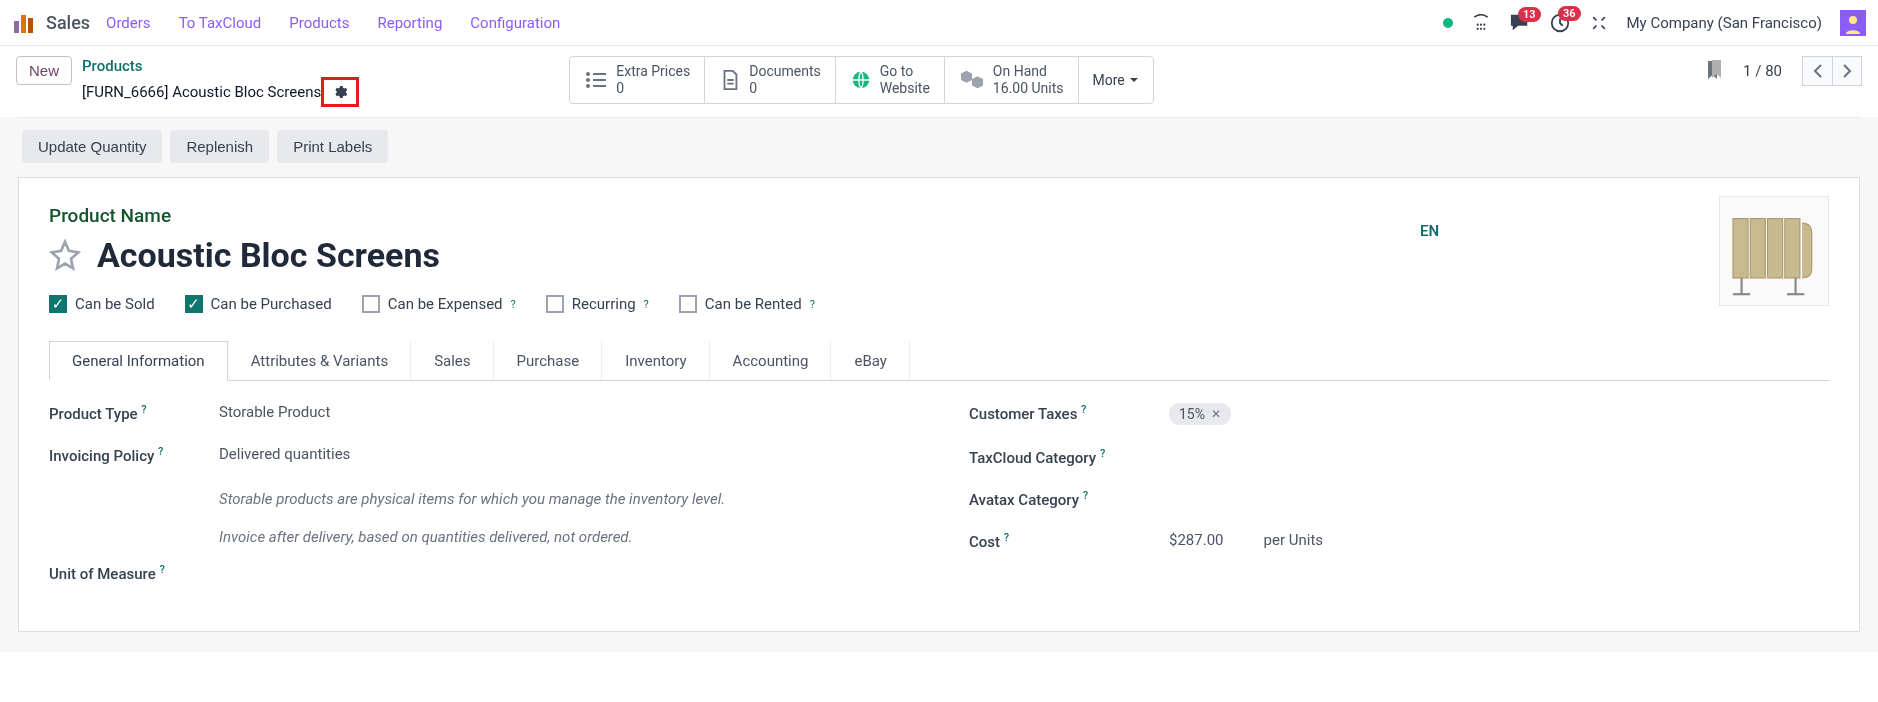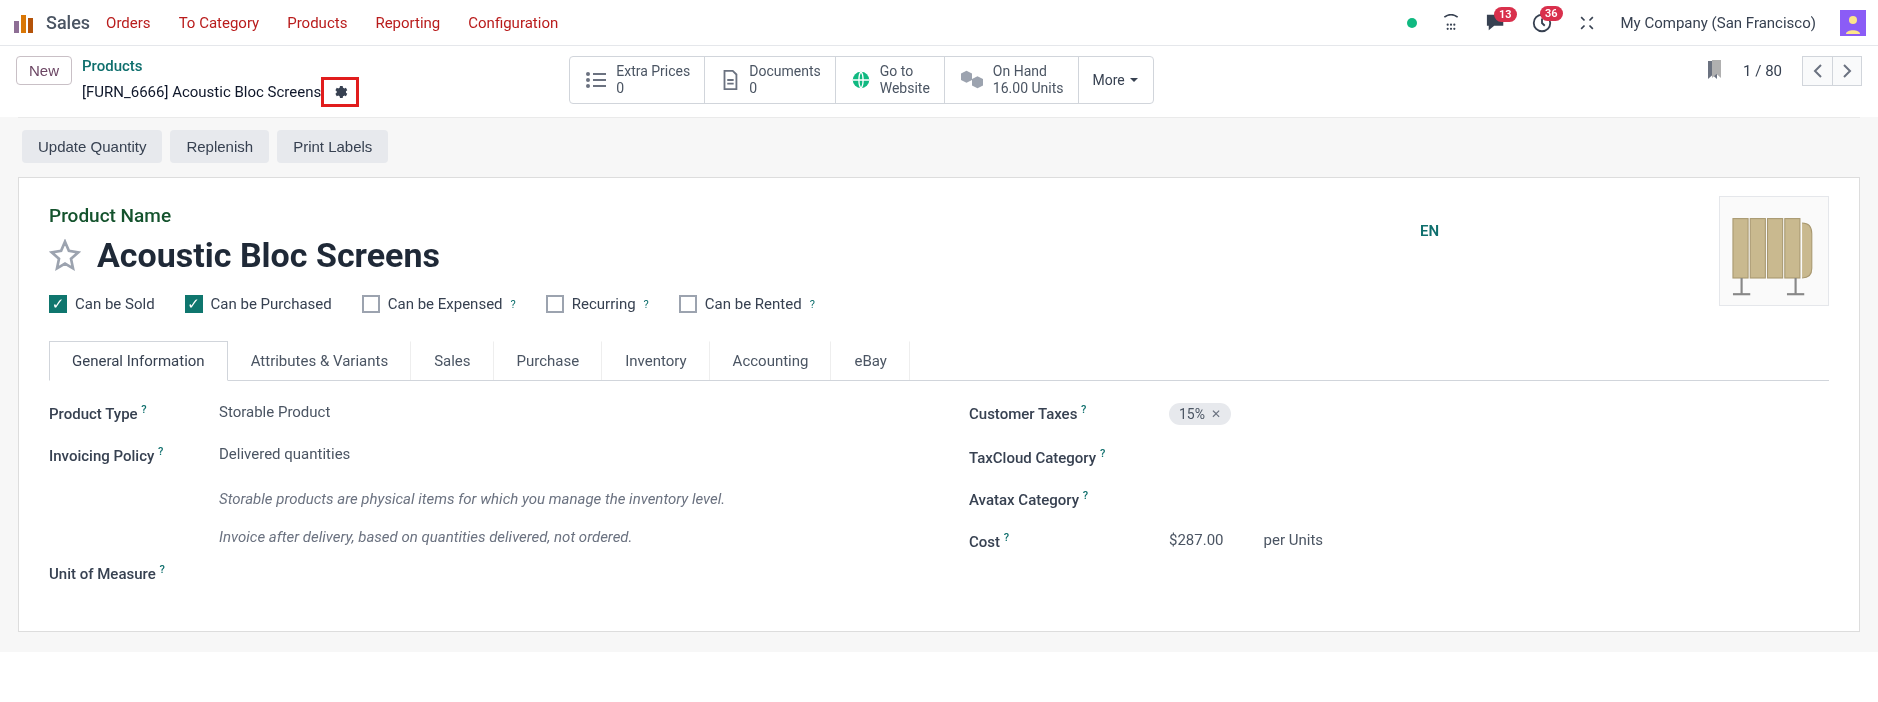--- a/index.html
+++ b/index.html
@@ -4,22 +4,22 @@
 <style>
   * { box-sizing: border-box; margin: 0; padding: 0; }
   body { font-family: -apple-system, BlinkMacSystemFont, "Segoe UI", Roboto, "Helvetica Neue", Arial, sans-serif; font-size: 14px; color: #374151; background: #fff; width: 1878px; }
   
   
   .navbar { display: flex; align-items: center; height: 46px; padding: 0 12px; border-bottom: 1px solid #e5e7eb; }
   .navbar-brand { display: flex; align-items: center; margin-right: 16px; }
   .logo { width: 24px; height: 24px; margin-right: 10px; }
   .app-name { font-size: 18px; color: #4b5563; font-weight: 500; }
   .nav-menu { display: flex; gap: 28px; }
-  .nav-item { color: #b91c1c; font-size: 15px; cursor: pointer; }
-  .navbar-right { margin-left: auto; display: flex; align-items: center; gap: 24px; }
+  .nav-item { color: #8b5cf6; font-size: 15px; cursor: pointer; }
+  .navbar-right { margin-left: auto; display: flex; align-items: center; gap: 18px; }
   .status-dot { width: 10px; height: 10px; background: #10b981; border-radius: 50%; }
   .icon-slot { position: relative; color: #374151; cursor: pointer; display: flex; }
   .badge-red { position: absolute; top: -6px; right: -10px; background: #d9304c; color: #fff; font-size: 11px; border-radius: 10px; padding: 1px 5px; font-weight: 600; }
   .company { font-size: 15px; color: #374151; cursor: pointer; }
   .avatar { width: 26px; height: 26px; background: #7c3aed; border-radius: 3px; display:flex; align-items:center; justify-content:center; font-size:16px; }
 
   
   .control-row { display: flex; align-items: flex-start; padding: 10px 16px 10px 16px; gap: 10px; }
   .new-btn { border: 1px solid #c9c0c6; color: #6b4563; background: #fff; padding: 5px 12px; font-size: 15px; border-radius: 4px; cursor: pointer; }
   .breadcrumb-col { display: flex; flex-direction: column; line-height: 1.4;}
@@ -90,21 +90,21 @@
   <div class="navbar-brand">
     <svg class="logo" viewBox="0 0 24 24">
         <rect x="2" y="10" width="5" height="12" fill="#8e6e95"></rect>
         <rect x="9" y="4" width="5" height="18" fill="#d97706"></rect>
         <rect x="16" y="7" width="5" height="15" fill="#b45309"></rect>
       </svg>
     <span class="app-name">Sales</span>
   </div>
   <div class="nav-menu">
     <span class="nav-item">Orders</span>
-    <span class="nav-item">To Category</span>
+    <span class="nav-item">To TaxCloud</span>
     <span class="nav-item">Products</span>
     <span class="nav-item">Reporting</span>
     <span class="nav-item">Configuration</span>
   </div>
   <div class="navbar-right">
     <span class="status-dot"></span>
     <span class="icon-slot">
       <svg width="20" height="18" viewBox="0 0 24 20">
           <path d="M4 3 Q12 -3 20 3" fill="none" stroke="#374151" stroke-width="2"></path>
           <circle cx="8" cy="12" r="1.3" fill="#374151"></circle>

